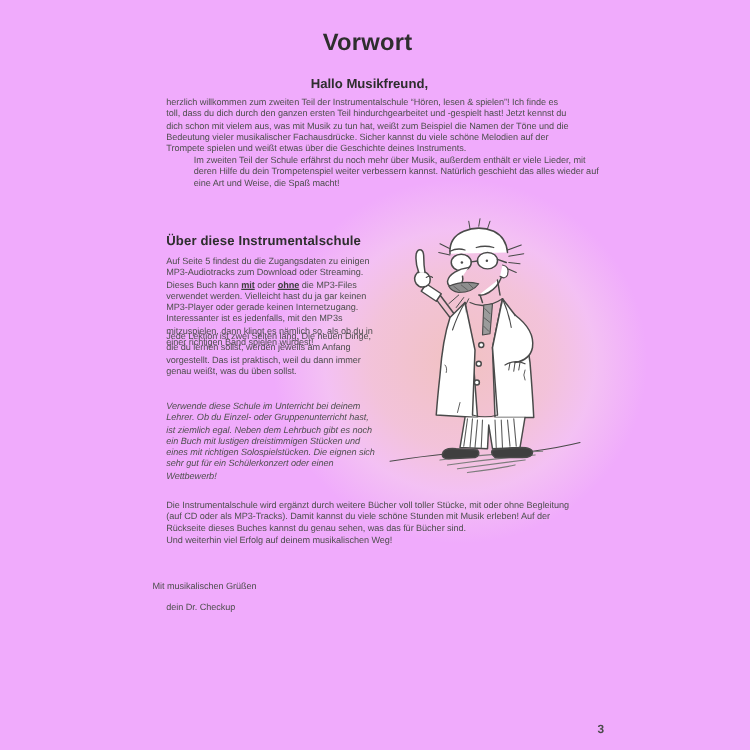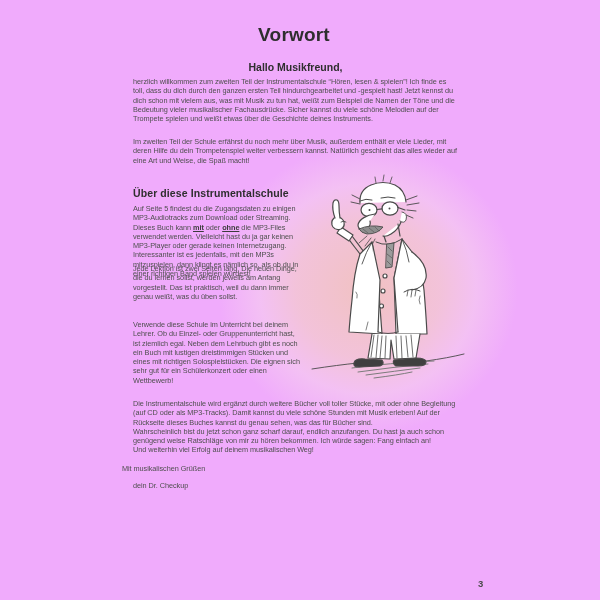--- a/index.html
+++ b/index.html
@@ -141,30 +141,29 @@
 
       <path d="M46,191 Q47,186 57,187 L74,188 Q77,192 72,194 L51,195 Q45,195 46,191 Z" fill="#3f3f3f"></path>
       <path d="M86,188 L108,186 Q118,186 118,190 Q118,194 110,194 L88,194 Q84,191 86,188 Z" fill="#3f3f3f"></path>
     </g>
   </svg>
 
   <div class="abs title">Vorwort</div>
 
   <div class="abs greeting-heading">Hallo Musikfreund,</div>
   <div class="abs body-text p-wide" style="top:77px;">herzlich willkommen zum zweiten Teil der Instrumentalschule “Hören, lesen &amp; spielen”! Ich finde es toll, dass du dich durch den ganzen ersten Teil hindurchgearbeitet und -gespielt hast! Jetzt kennst du dich schon mit vielem aus, was mit Musik zu tun hat, weißt zum Beispiel die Namen der Töne und die Bedeutung vieler musikalischer Fachausdrücke. Sicher kannst du viele schöne Melodien auf der Trompete spielen und weißt etwas über die Geschichte deines Instruments.</div>
-  <div class="abs body-text p-wide" style="top:137px;">Im zweiten Teil der Schule erfährst du noch mehr über Musik, außerdem enthält er viele Lieder, mit deren Hilfe du dein Trompetenspiel weiter verbessern kannst. Natürlich geschieht das alles wieder auf eine Art und Weise, die Spaß macht!</div>
+  <div class="abs body-text p-wide" style="top:123px;margin-left:22px;">Im zweiten Teil der Schule erfährst du noch mehr über Musik, außerdem enthält er viele Lieder, mit deren Hilfe du dein Trompetenspiel weiter verbessern kannst. Natürlich geschieht das alles wieder auf eine Art und Weise, die Spaß macht!</div>
 
   <div class="abs section-heading">Über diese Instrumentalschule</div>
   <div class="abs body-text p-col" style="top:204px;"><span>Auf Seite 5 findest du die Zugangsdaten zu einigen MP3-Audiotracks zum Download oder Streaming. Dieses Buch kann </span><span class="bold">mit</span><span> oder </span><span class="bold">ohne</span><span> die MP3-Files verwendet werden. Vielleicht hast du ja gar keinen MP3-Player oder gerade keinen Internetzugang. Interessanter ist es jedenfalls, mit den MP3s mitzuspielen, dann klingt es nämlich so, als ob du in einer richtigen Band spielen würdest!</span></div>
   <div class="abs body-text p-col" style="top:264px;">Jede Lektion ist zwei Seiten lang. Die neuen Dinge, die du lernen sollst, werden jeweils am Anfang vorgestellt. Das ist praktisch, weil du dann immer genau weißt, was du üben sollst.</div>
-  <div class="abs body-text p-col" style="top:320px;">Verwende diese Schule im Unterricht bei deinem Lehrer. Ob du Einzel- oder Gruppenunterricht hast, ist ziemlich egal. Neben dem Lehrbuch gibt es noch ein Buch mit lustigen dreistimmigen Stücken und eines mit richtigen Solospielstücken. Die eignen sich sehr gut für ein Schülerkonzert oder einen Wettbewerb!</div>
+  <div class="abs body-text p-col" style="top:320px;font-style:italic;">Verwende diese Schule im Unterricht bei deinem Lehrer. Ob du Einzel- oder Gruppenunterricht hast, ist ziemlich egal. Neben dem Lehrbuch gibt es noch ein Buch mit lustigen dreistimmigen Stücken und eines mit richtigen Solospielstücken. Die eignen sich sehr gut für ein Schülerkonzert oder einen Wettbewerb!</div>
 
   <div class="abs body-text p-wide closing" style="top:399px;">
     <div>Die Instrumentalschule wird ergänzt durch weitere Bücher voll toller Stücke, mit oder ohne Begleitung (auf CD oder als MP3-Tracks). Damit kannst du viele schöne Stunden mit Musik erleben! Auf der Rückseite dieses Buches kannst du genau sehen, was das für Bücher sind.</div>
-    <div>Wahrscheinlich bist du jetzt schon ganz scharf darauf, endlich anzufangen. Du hast ja auch schon genügend weise Ratschläge von mir zu hören bekommen. Ich würde sagen: Fang einfach an!</div>
     <div>Und weiterhin viel Erfolg auf deinem musikalischen Weg!</div>
   </div>
 
   <div class="abs body-text signoff">Mit musikalischen Grüßen</div>
   <div class="abs body-text signature">dein Dr. Checkup</div>
 
   <div class="abs page-number">3</div>
 
 </div>
 

